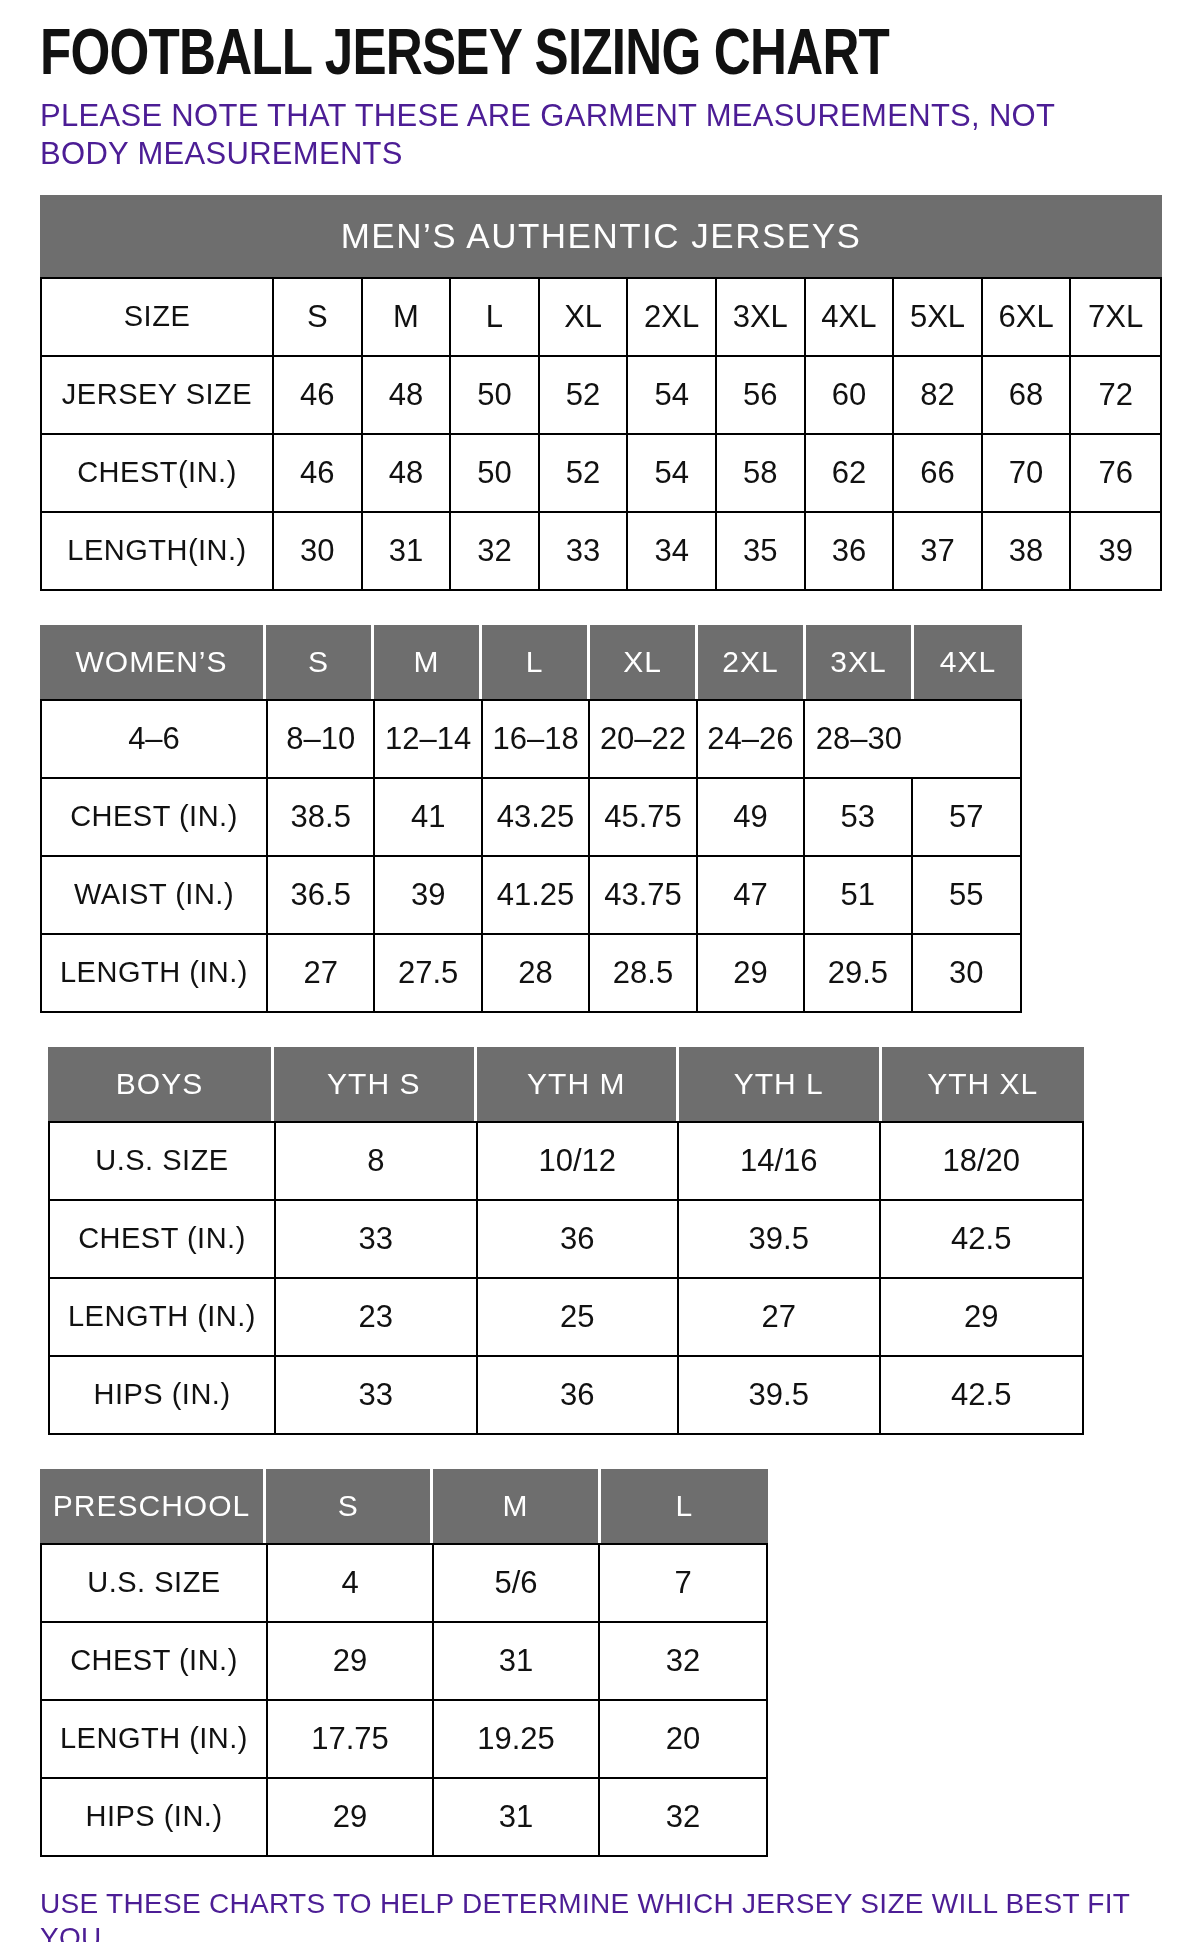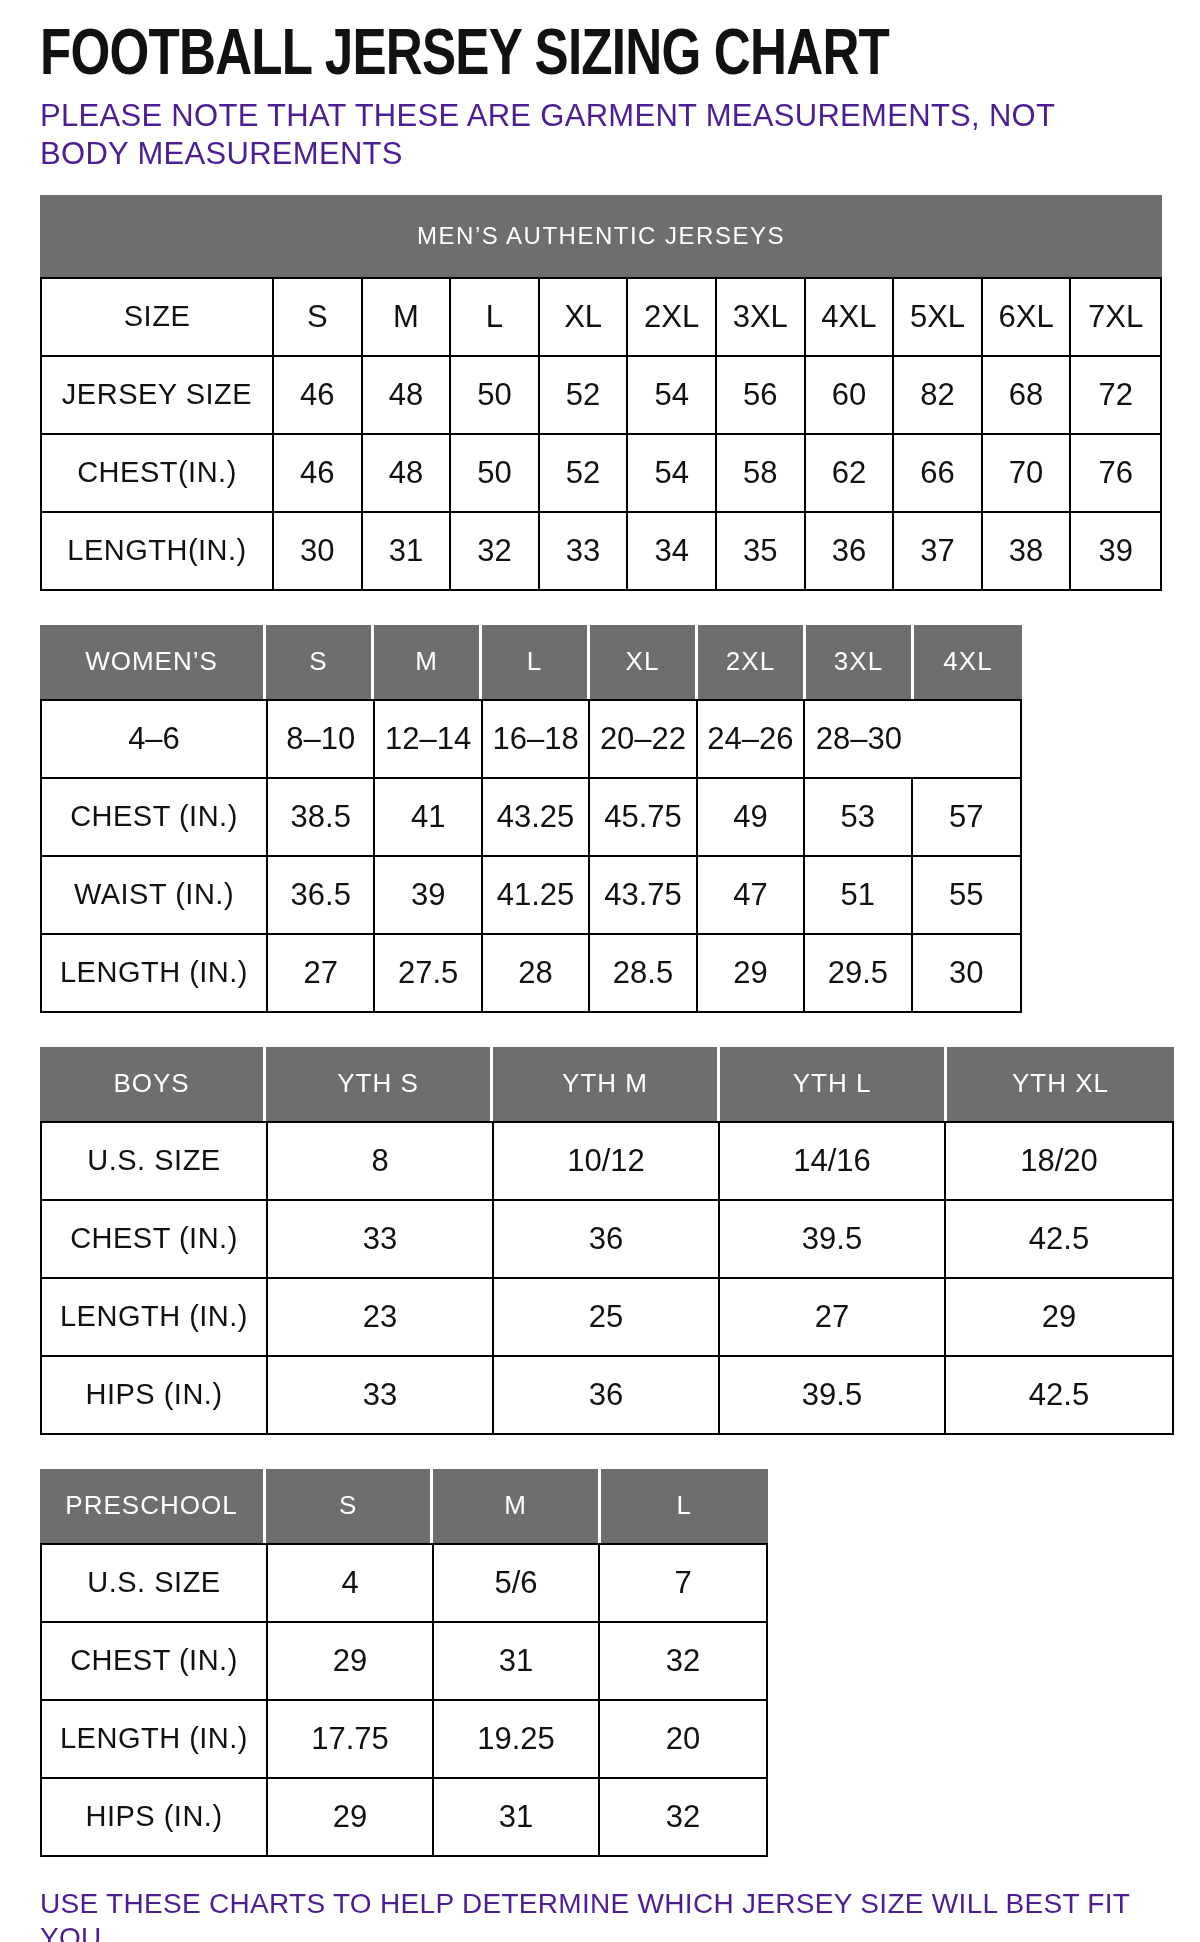--- a/index.html
+++ b/index.html
@@ -41,38 +41,38 @@
   }
   .note-bottom {
     margin-top: 30px;
     font-size: 28px;
     max-width: 1130px;
   }
   
   .tbl { margin-top: 34px; }
   .tbl-mens { width: 1122px; margin-top: 22px; }
   .tbl-womens { width: 982px; }
-  .tbl-boys { width: 1134px; }
+  .tbl-boys { width: 1036px; margin-left: 8px; }
   .tbl-preschool { width: 728px; }
 
   .banner {
     background: #6E6E6E;
     color: #ffffff;
-    font-size: 24px;
+    font-size: 35px;
     letter-spacing: 1.5px;
     height: 82px;
     display: flex;
     align-items: center;
     justify-content: center;
   }
   .hrow { display: grid; }
   .hcell {
     background: #6E6E6E;
     color: #ffffff;
-    font-size: 26px;
+    font-size: 30px;
     letter-spacing: 1px;
     min-height: 74px;
     display: flex;
     align-items: center;
     justify-content: center;
     border-right: 3px solid #ffffff;
     box-sizing: border-box;
     text-align: center;
     padding: 4px 6px;
   }

